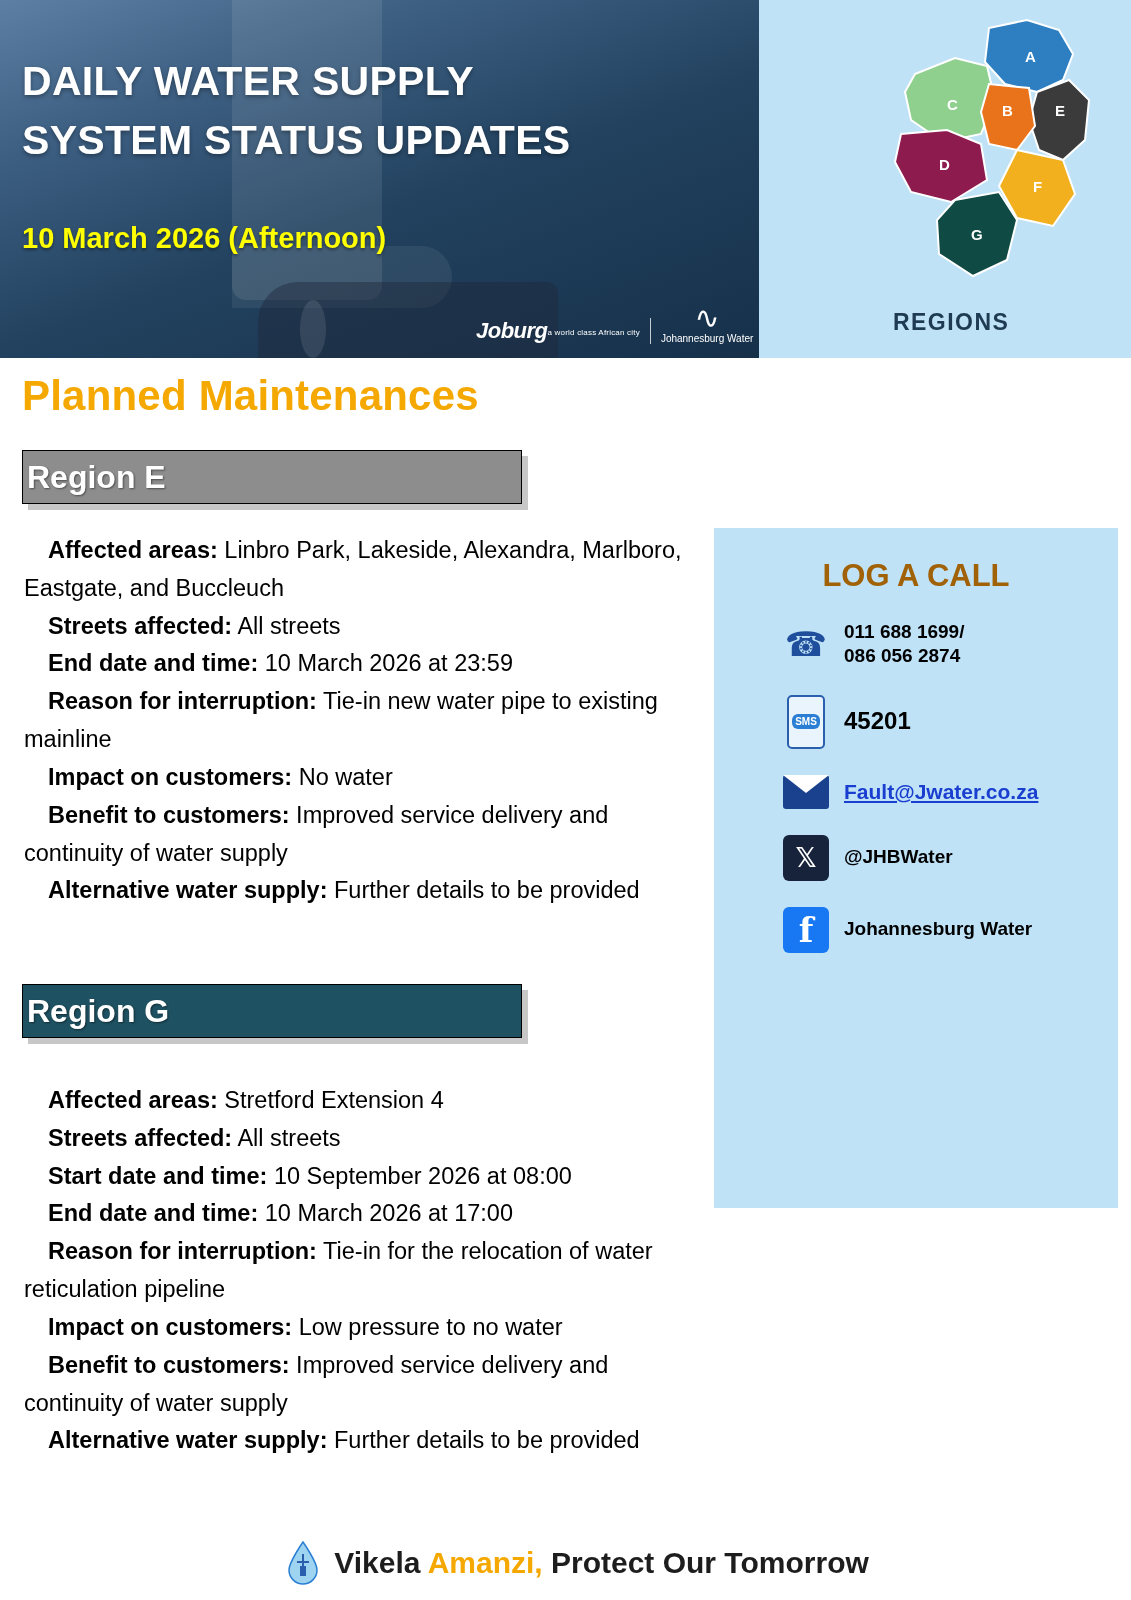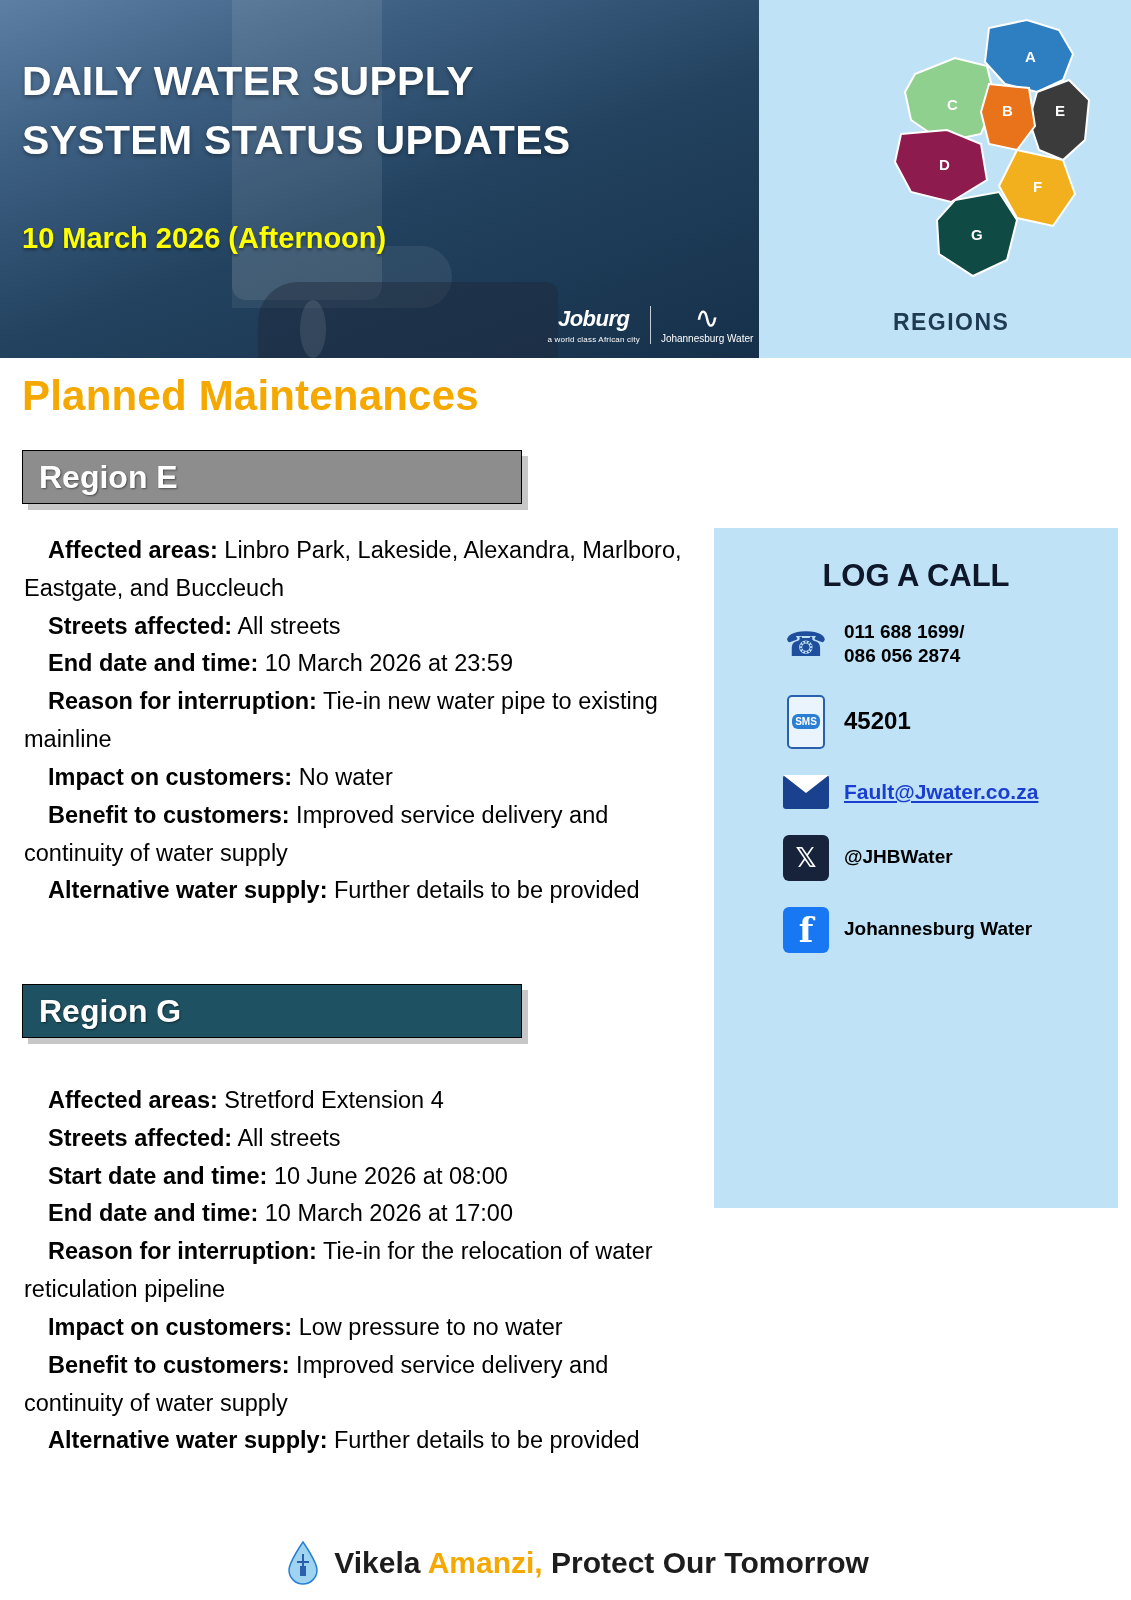--- a/index.html
+++ b/index.html
@@ -79,21 +79,21 @@
   .logos {
     position: absolute;
     right: 6px;
     bottom: 14px;
     display: flex;
     align-items: flex-end;
     gap: 10px;
   }
   .joburg-logo {
     display: flex;
-    flex-direction: column;
+    flex-direction: row;
     align-items: center;
     color: #ffffff;
     border-right: 1px solid rgba(255,255,255,0.75);
     padding-right: 10px;
   }
   .joburg-word {
     font-size: 22px;
     font-weight: bold;
     font-style: italic;
     letter-spacing: -0.5px;
@@ -164,21 +164,21 @@
     left: 22px;
     box-shadow: 6px 6px 0 rgba(0,0,0,0.22);
     display: flex;
     align-items: center;
     border: 1px solid #000;
   }
   .region-bar .region-label {
     color: #ffffff;
     font-size: 32px;
     font-weight: bold;
-    padding-left: 16px;
+    padding-left: 4px;
     text-shadow: 1px 1px 2px rgba(0,0,0,0.45);
   }
   #region-bar-e { top: 450px; background: #8d8d8d; }
   #region-bar-g { top: 984px; background: #1e5161; }
 
   .body-block {
     position: absolute;
     left: 24px;
     font-size: 23.5px;
     line-height: 1.61;
@@ -195,21 +195,21 @@
     top: 528px;
     width: 404px;
     height: 680px;
     background: #bfe2f7;
   }
   .log-title {
     text-align: center;
     margin-top: 30px;
     font-size: 31px;
     font-weight: bold;
-    color: #0f172a;
+    color: #a16207;
   }
   .contact-row {
     display: flex;
     align-items: center;
     margin-top: 26px;
     padding-left: 62px;
   }
   .contact-icon {
     width: 60px;
     flex: 0 0 60px;
@@ -418,21 +418,21 @@
   <div>
     <span class="lbl">Affected areas:</span>
     <span>Stretford Extension 4</span>
   </div>
   <div>
     <span class="lbl">Streets affected:</span>
     <span>All streets</span>
   </div>
   <div>
     <span class="lbl">Start date and time:</span>
-    <span>10 June 2026 at 08:00</span>
+    <span>10 September 2026 at 08:00</span>
   </div>
   <div>
     <span class="lbl">End date and time:</span>
     <span>10 March 2026 at 17:00</span>
   </div>
   <div>
     <span class="lbl">Reason for interruption:</span>
     <span>Tie-in for the relocation of water reticulation pipeline</span>
   </div>
   <div>

